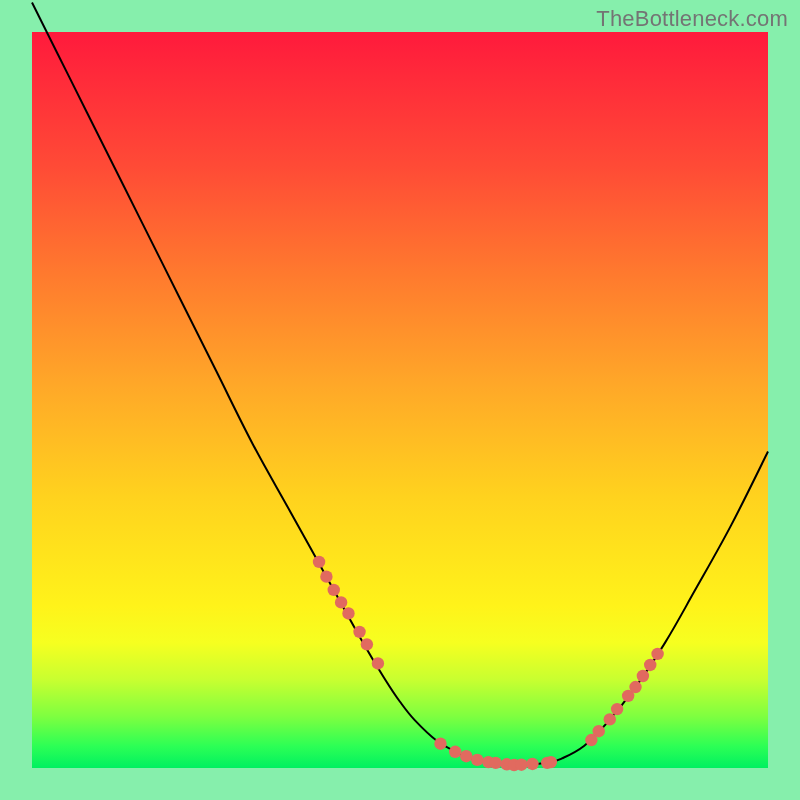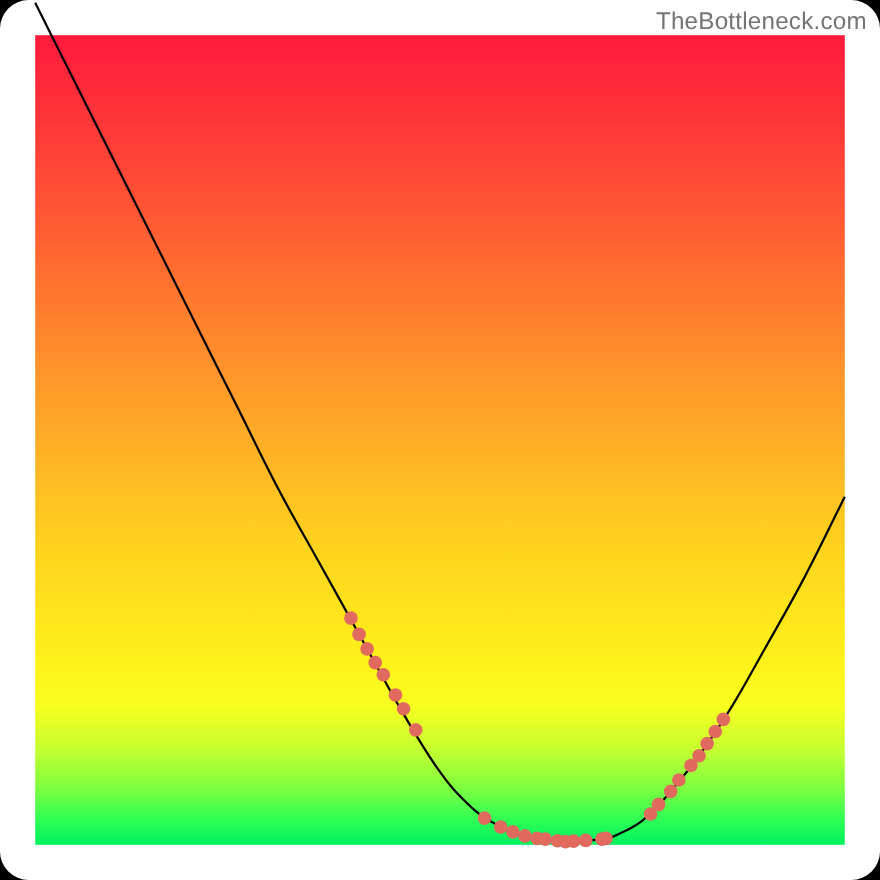--- a/index.html
+++ b/index.html
@@ -8,22 +8,21 @@
     width: 800px;
     height: 800px;
     background: #000000;
     overflow: hidden;
     font-family: Arial, Helvetica, sans-serif;
   }
   .stage {
     position: relative;
     width: 800px;
     height: 800px;
-    background: #ffffff;
-    border-radius: 26px;
+    background: #86efac;
   }
   .plot-area {
     position: absolute;
     left: 32px;
     top: 32px;
     width: 736px;
     height: 736px;
     
     background: linear-gradient(
       to bottom,

